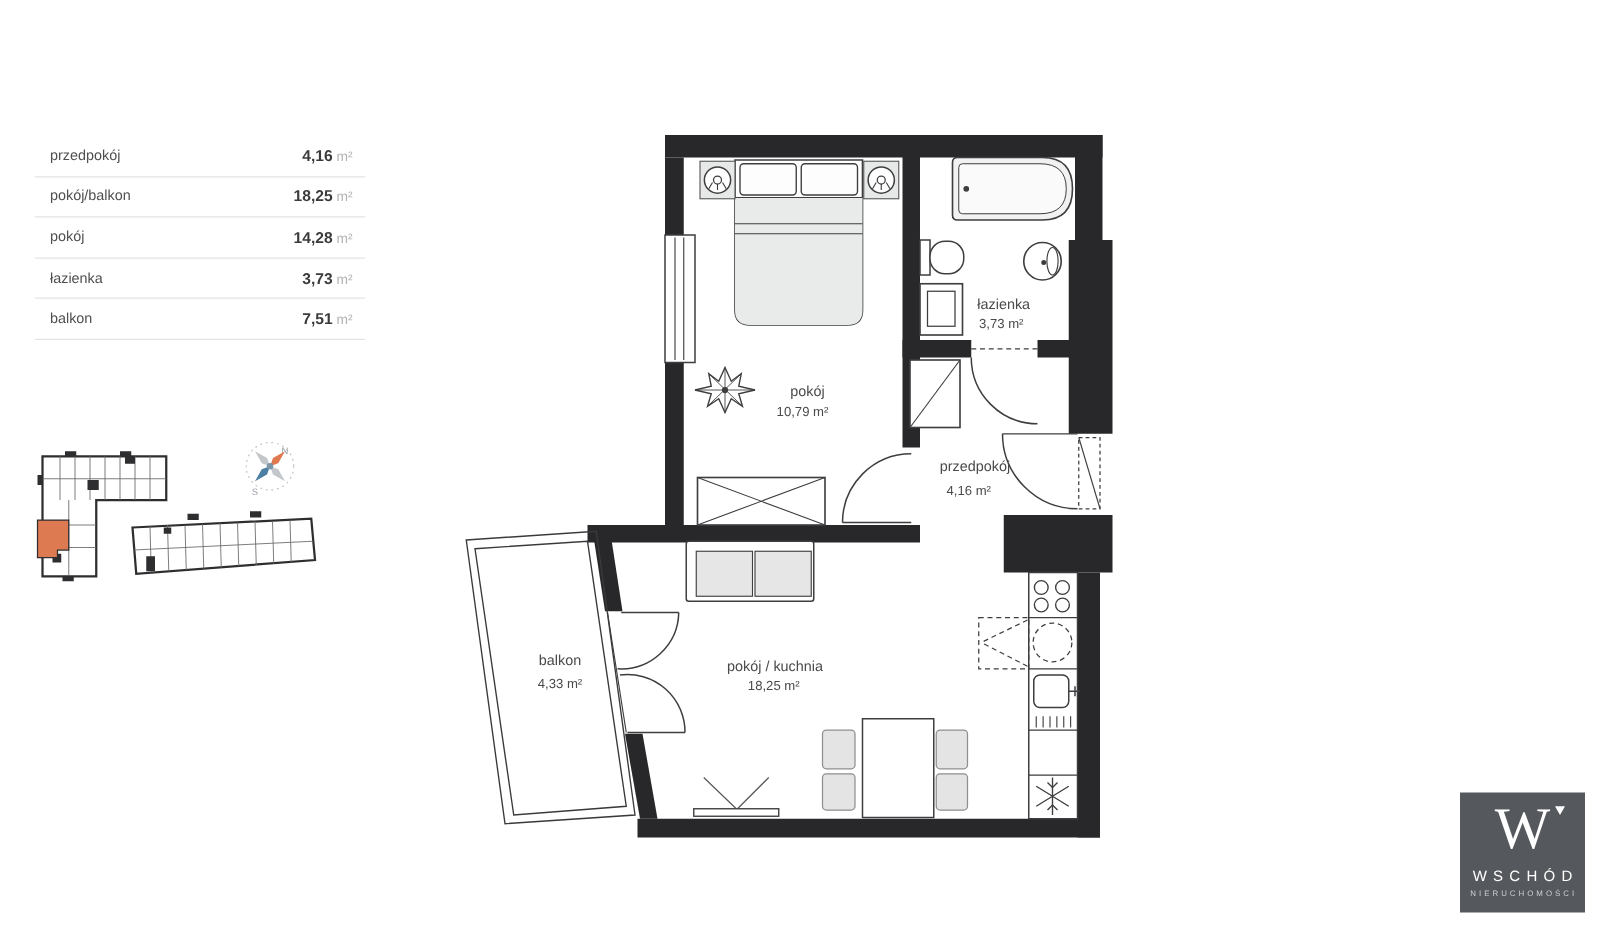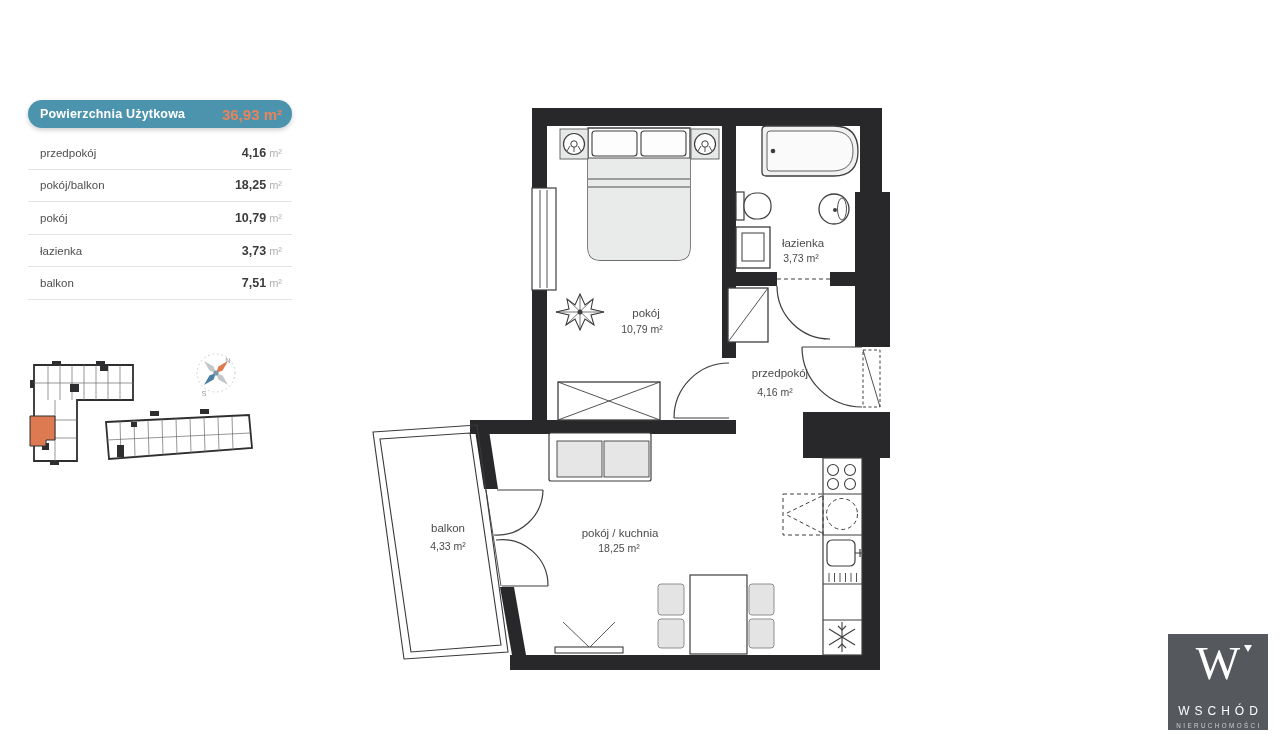--- a/index.html
+++ b/index.html
@@ -41,43 +41,39 @@
   .logo-mark{position:relative;margin-top:2px;height:56px;}
   .logo-w{
     font-family:"Liberation Serif",serif;font-size:47px;line-height:54px;
     color:#ffffff;font-weight:400;
   }
   .logo-tri{
     position:absolute;top:9px;right:-12px;width:0;height:0;
     border-left:4px solid transparent;border-right:4px solid transparent;
     border-top:7px solid #ffffff;
   }
-  .logo-name{color:#ffffff;font-size:12px;letter-spacing:5px;padding-left:5px;margin-top:12px;}
+  .logo-name{color:#ffffff;font-size:12px;letter-spacing:5px;padding-left:5px;margin-top:2px;}
   .logo-sub{color:#cdd0d2;font-size:6.3px;letter-spacing:2.4px;padding-left:2px;margin-top:4px;}
 </style>
 </head>
 <body>
 
 <div class="area-table">
-  <div class="pill">
-    <span class="pill-label">Powierzchnia Użytkowa</span>
-    <span class="pill-value"><span>36,93</span> <span>m²</span></span>
-  </div>
   <div class="area-rows">
     <div class="area-row">
       <span class="lbl">przedpokój</span>
       <span class="val"><span class="num">4,16</span><span class="unit">m²</span></span>
     </div>
     <div class="area-row">
       <span class="lbl">pokój/balkon</span>
       <span class="val"><span class="num">18,25</span><span class="unit">m²</span></span>
     </div>
     <div class="area-row">
       <span class="lbl">pokój</span>
-      <span class="val"><span class="num">10,79</span><span class="unit">m²</span></span>
+      <span class="val"><span class="num">14,28</span><span class="unit">m²</span></span>
     </div>
     <div class="area-row">
       <span class="lbl">łazienka</span>
       <span class="val"><span class="num">3,73</span><span class="unit">m²</span></span>
     </div>
     <div class="area-row">
       <span class="lbl">balkon</span>
       <span class="val"><span class="num">7,51</span><span class="unit">m²</span></span>
     </div>
   </div>

